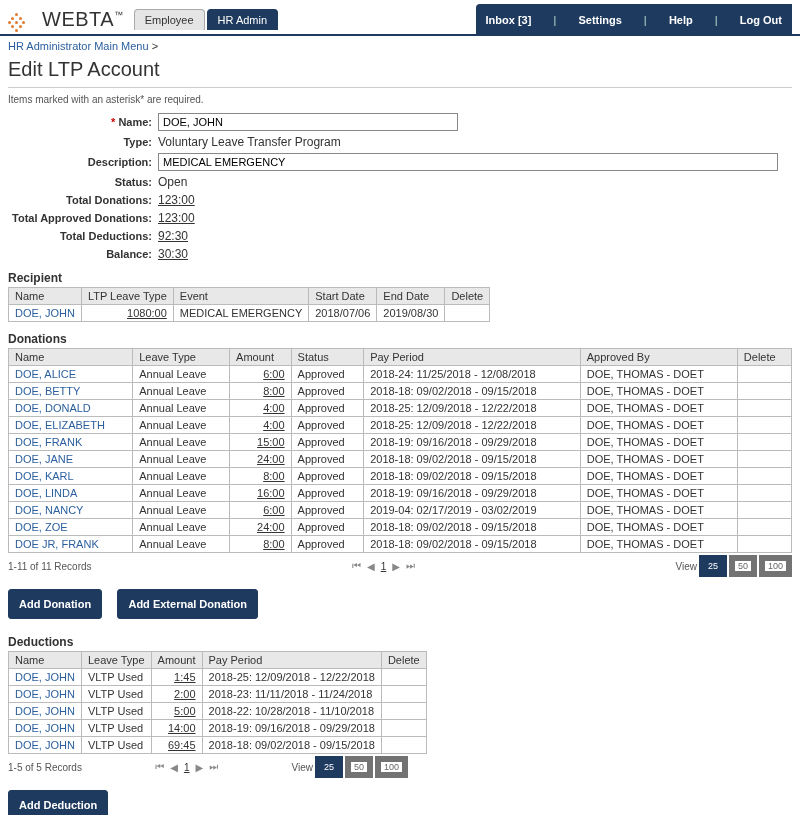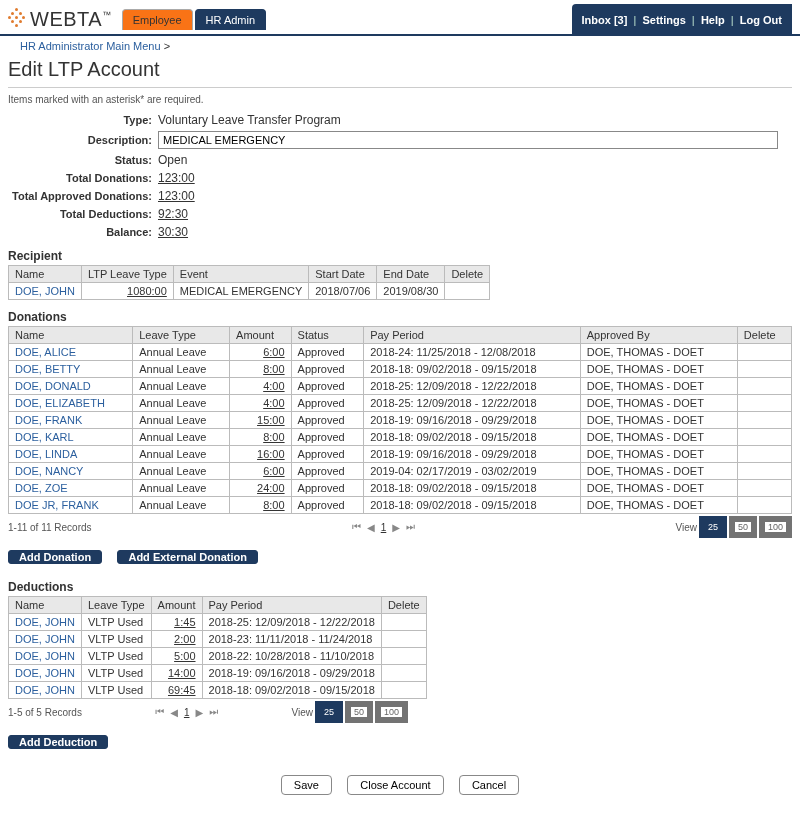--- a/index.html
+++ b/index.html
@@ -13,57 +13,57 @@
   }
   .topbar {
     display: flex;
     align-items: center;
     justify-content: space-between;
     border-bottom: 2px solid #1e3a5f;
     padding: 4px 8px 0 8px;
     height: 36px;
   }
   .topbar-left { display: flex; align-items: center; gap: 10px; }
-  .logo { display: flex; align-items: flex-start; gap: 4px; }
+  .logo { display: flex; align-items: flex-end; gap: 16px; }
   .logo-dots { display: inline-block; width: 18px; height: 18px; position: relative; }
   .logo-dots span { position: absolute; width: 3px; height: 3px; background: #e07b2e; border-radius: 50%; }
   .d1{top:0;left:7px} .d2{top:4px;left:3px} .d3{top:4px;left:11px}
   .d4{top:8px;left:0} .d5{top:8px;left:7px} .d6{top:8px;left:14px}
   .d7{top:12px;left:3px} .d8{top:12px;left:11px} .d9{top:16px;left:7px}
   .logo-text { font-size: 20px; letter-spacing: 0.5px; color: #333; font-weight: 400; }
   .logo-text .tm { font-size: 9px; vertical-align: super; }
   .tabset { display: flex; align-items: flex-end; }
   .tab {
     padding: 4px 10px;
     font-size: 11px;
     border: 1px solid #aaa;
     border-bottom: none;
     border-radius: 4px 4px 0 0;
-    background: #f97316;
+    background: #e5e5e5;
     color: #333;
     margin-right: 2px;
     cursor: pointer;
   }
   .tab.active { background: #1e3a5f; color: #fff; border-color: #1e3a5f; }
   .toplinks {
     background: #1e3a5f;
     color: #fff;
     font-size: 11px;
     font-weight: bold;
     padding: 6px 10px;
     border-radius: 4px 0 0 0;
     display: flex;
-    gap: 6px;
+    gap: 22px;
     align-items: center;
     align-self: stretch;
     margin-bottom: -1px;
   }
   .toplinks a { color: #fff; text-decoration: none; cursor: pointer; }
   .toplinks .sep { color: #8aa; }
-  .breadcrumb { padding: 4px 20px; font-size: 11px; }
+  .breadcrumb { padding: 4px 8px; font-size: 11px; }
   .breadcrumb a { color: #2b5f9e; text-decoration: none; cursor: pointer; }
   h1.page-title { font-size: 20px; font-weight: normal; margin: 2px 8px 6px 8px; color: #333; }
   .hr { border-top: 1px solid #ccc; margin: 0 8px 6px 8px; }
   .req-note { font-size: 10px; color: #555; margin: 0 8px 8px 8px; }
   .form-area { margin: 0 8px; }
   .form-row { display: flex; align-items: center; margin-bottom: 4px; }
   .form-row .lbl { width: 150px; text-align: right; font-weight: bold; padding-right: 6px; font-size: 11px; }
   .form-row .lbl .ast { color: #c00; }
   .form-row .val { font-size: 12px; }
   .form-row input[type=text] {
@@ -77,21 +77,21 @@
   table.grid td.right { text-align: right; }
   .name-link { color: #2b5f9e; text-decoration: none; cursor: pointer; }
   .rec-footer { display: flex; justify-content: flex-end; align-items: center; margin: 2px 8px 6px 8px; font-size: 10px; color: #555; }
   .pager { display: flex; gap: 6px; align-items: center; font-size: 10px; color: #888; justify-content: center; flex: 1; }
   .pager .cur { text-decoration: underline; color: #333; }
   .view-box { display: flex; gap: 2px; align-items: center; font-size: 10px; }
   .view-box .pill { border: 6px solid #737373; padding: 0 3px; font-size: 9px; cursor: pointer; color: #666; }
   .view-box .pill.active { background: #1e3a5f; color: #fff; border-color: #1e3a5f; }
   .btn {
     background: #1e3a5f; color: #fff; border: 1px solid #1e3a5f;
-    padding: 0 10px; font-size: 11px; font-weight: bold; border-radius: 3px;
+    padding: 8px 10px; font-size: 11px; font-weight: bold; border-radius: 3px;
     cursor: pointer; margin: 6px 4px 6px 8px;
   }
   .btn-row { margin: 4px 0 10px 0; }
   .action-buttons { text-align: center; margin: 20px 0; }
   .obtn {
     background: #fff; border: 1px solid #888; padding: 3px 12px;
     font-size: 11px; border-radius: 4px; cursor: pointer; margin: 0 6px;
   }
 </style>
 </head>
@@ -135,20 +135,24 @@
   <a>HR Administrator Main Menu</a>
   <span>&gt;</span>
 </div>
 
 <h1 class="page-title">Edit LTP Account</h1>
 <div class="hr"></div>
 <div class="req-note">Items marked with an asterisk* are required.</div>
 
 <div class="form-area">
   <div class="form-row">
+    <div class="lbl"><span class="ast">*</span> <span>Name:</span></div>
+    <input type="text" style="width: 300px;" value="DOE, JOHN">
+  </div>
+  <div class="form-row">
     <div class="lbl">Type:</div>
     <div class="val">Voluntary Leave Transfer Program</div>
   </div>
   <div class="form-row">
     <div class="lbl">Description:</div>
     <input type="text" style="width: 620px;" value="MEDICAL EMERGENCY">
   </div>
   <div class="form-row">
     <div class="lbl">Status:</div>
     <div class="val">Open</div>
@@ -244,20 +248,29 @@
         <td>2018-25: 12/09/2018 - 12/22/2018</td>
         <td>DOE, THOMAS - DOET</td>
         <td></td>
       </tr>
       <tr>
         <td><a class="name-link">DOE, FRANK</a></td>
         <td>Annual Leave</td>
         <td class="right"><span class="ul-val">15:00</span></td>
         <td>Approved</td>
         <td>2018-19: 09/16/2018 - 09/29/2018</td>
+        <td>DOE, THOMAS - DOET</td>
+        <td></td>
+      </tr>
+      <tr>
+        <td><a class="name-link">DOE, JANE</a></td>
+        <td>Annual Leave</td>
+        <td class="right"><span class="ul-val">24:00</span></td>
+        <td>Approved</td>
+        <td>2018-18: 09/02/2018 - 09/15/2018</td>
         <td>DOE, THOMAS - DOET</td>
         <td></td>
       </tr>
       <tr>
         <td><a class="name-link">DOE, KARL</a></td>
         <td>Annual Leave</td>
         <td class="right"><span class="ul-val">8:00</span></td>
         <td>Approved</td>
         <td>2018-18: 09/02/2018 - 09/15/2018</td>
         <td>DOE, THOMAS - DOET</td>

